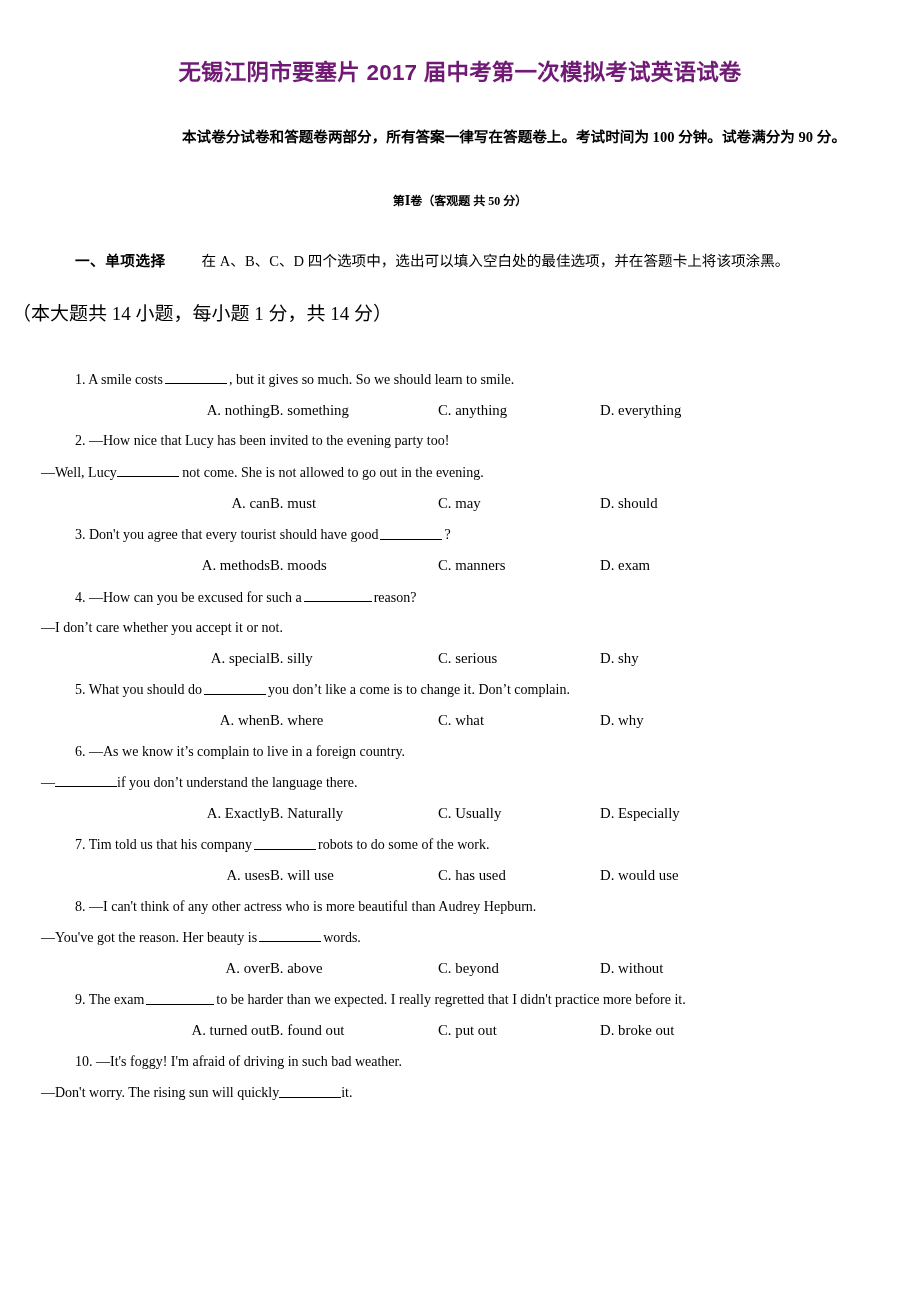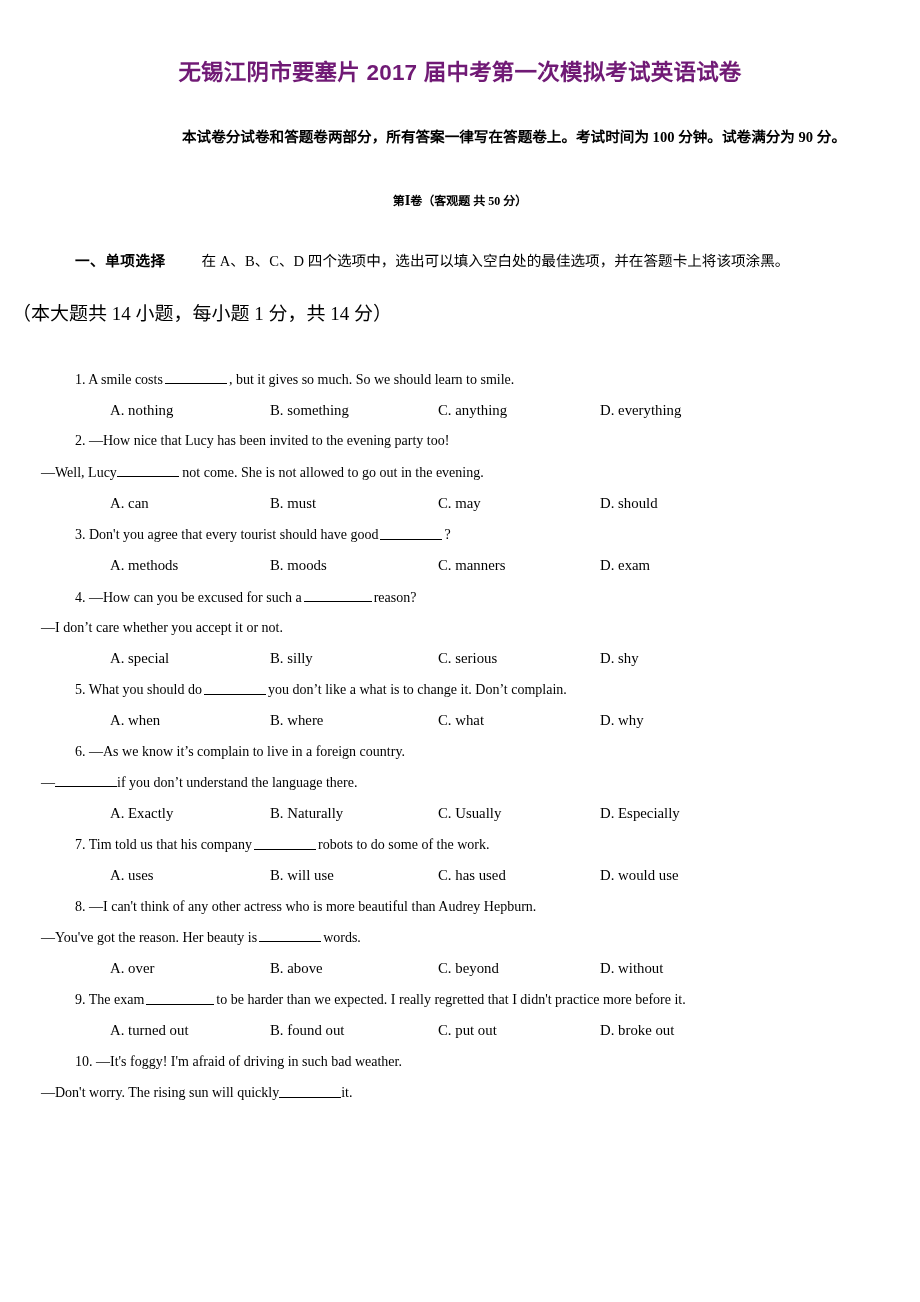--- a/index.html
+++ b/index.html
@@ -125,21 +125,21 @@
     padding-left: 110px;
     font-size: 14.8px;
     line-height: 1.25;
     white-space: nowrap;
     position: relative;
   }
   .opt {
     display: inline-block;
     vertical-align: top;
   }
-  .opt.a { width: 160px; }
+  .opt.a { width: 160px; text-align: right; }
   .opt.b { width: 168px; }
   .opt.c { width: 162px; }
   .opt.d { width: auto; }
 </style>
 </head>
 <body>
 
 <div class="page">
 
   <h1 class="doc-title">无锡江阴市要塞片 2017 届中考第一次模拟考试英语试卷</h1>
@@ -198,21 +198,21 @@
         <span>—I don’t care whether you accept it or not.</span>
       </p>
       <p class="opt-line">
         <span class="opt a">A. special</span><span class="opt b">B. silly</span><span class="opt c">C. serious</span><span class="opt d">D. shy</span>
       </p>
     </div>
 
     <div class="q-block">
       <p class="q-line">
         <span>5.</span>
-        <span>What you should do</span><span class="blank w2"></span><span>you don’t like a what is to change it. Don’t complain.</span>
+        <span>What you should do</span><span class="blank w2"></span><span>you don’t like a come is to change it. Don’t complain.</span>
       </p>
       <p class="opt-line">
         <span class="opt a">A. when</span><span class="opt b">B. where</span><span class="opt c">C. what</span><span class="opt d">D. why</span>
       </p>
     </div>
 
     <div class="q-block">
       <p class="q-line">
         <span>6.</span>
         <span>—As we know it’s complain to live in a foreign country.</span>

